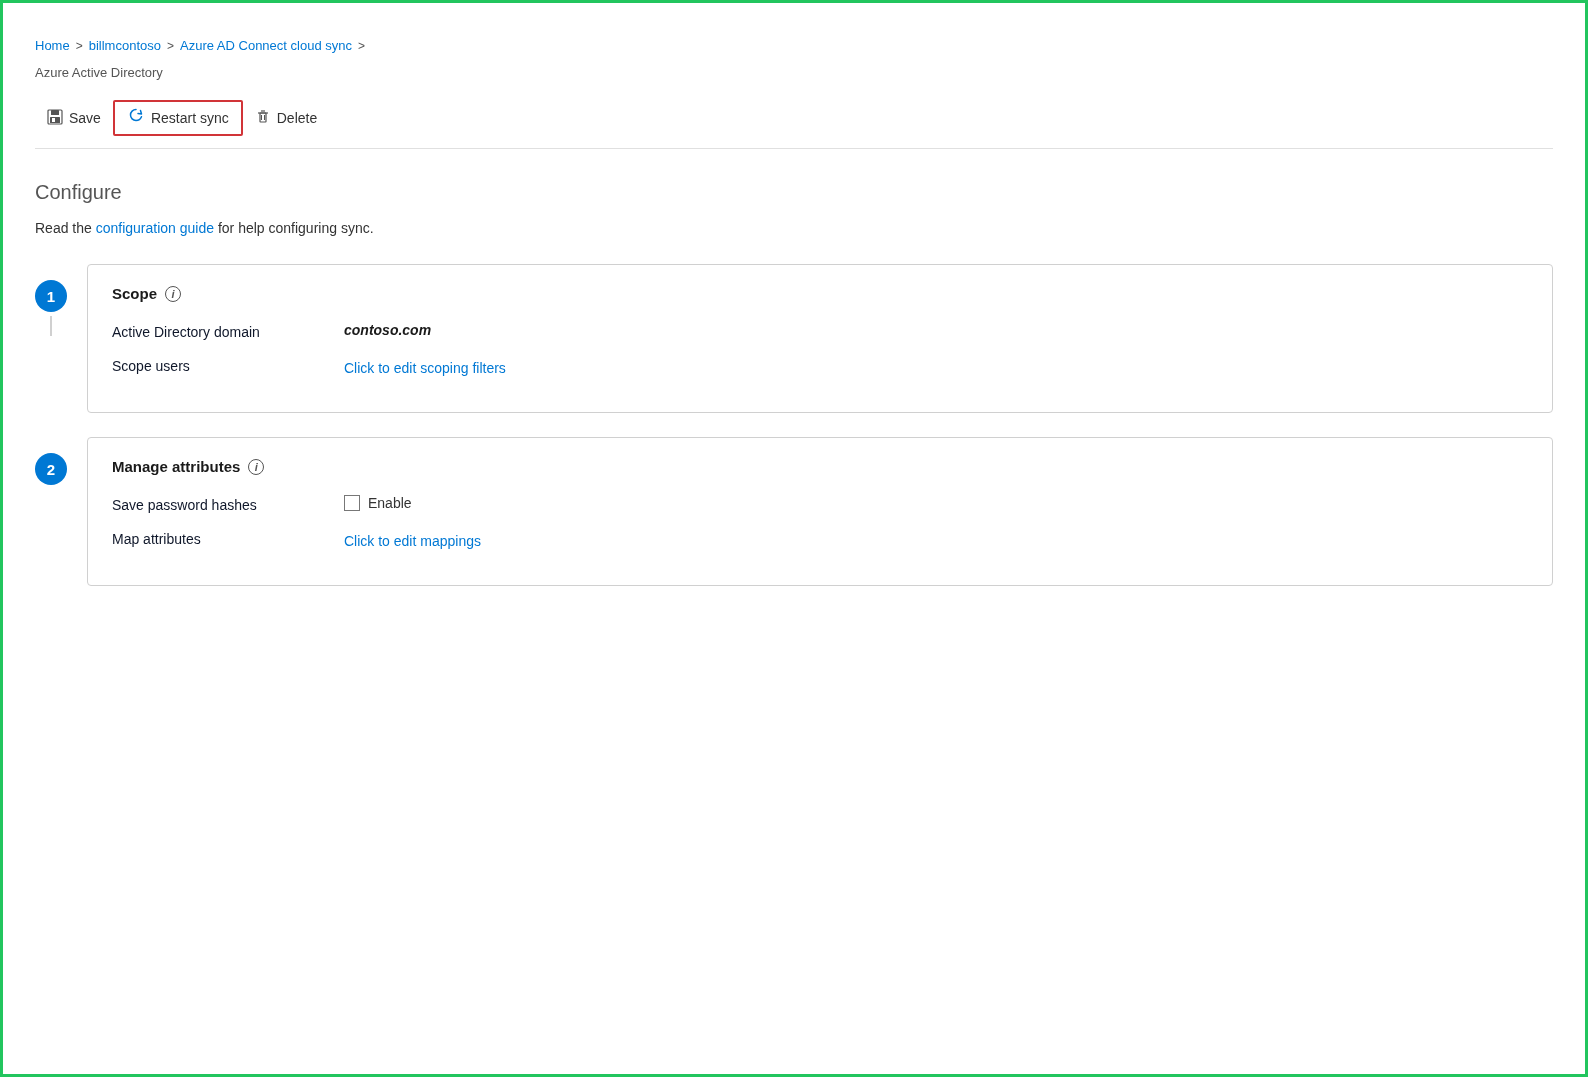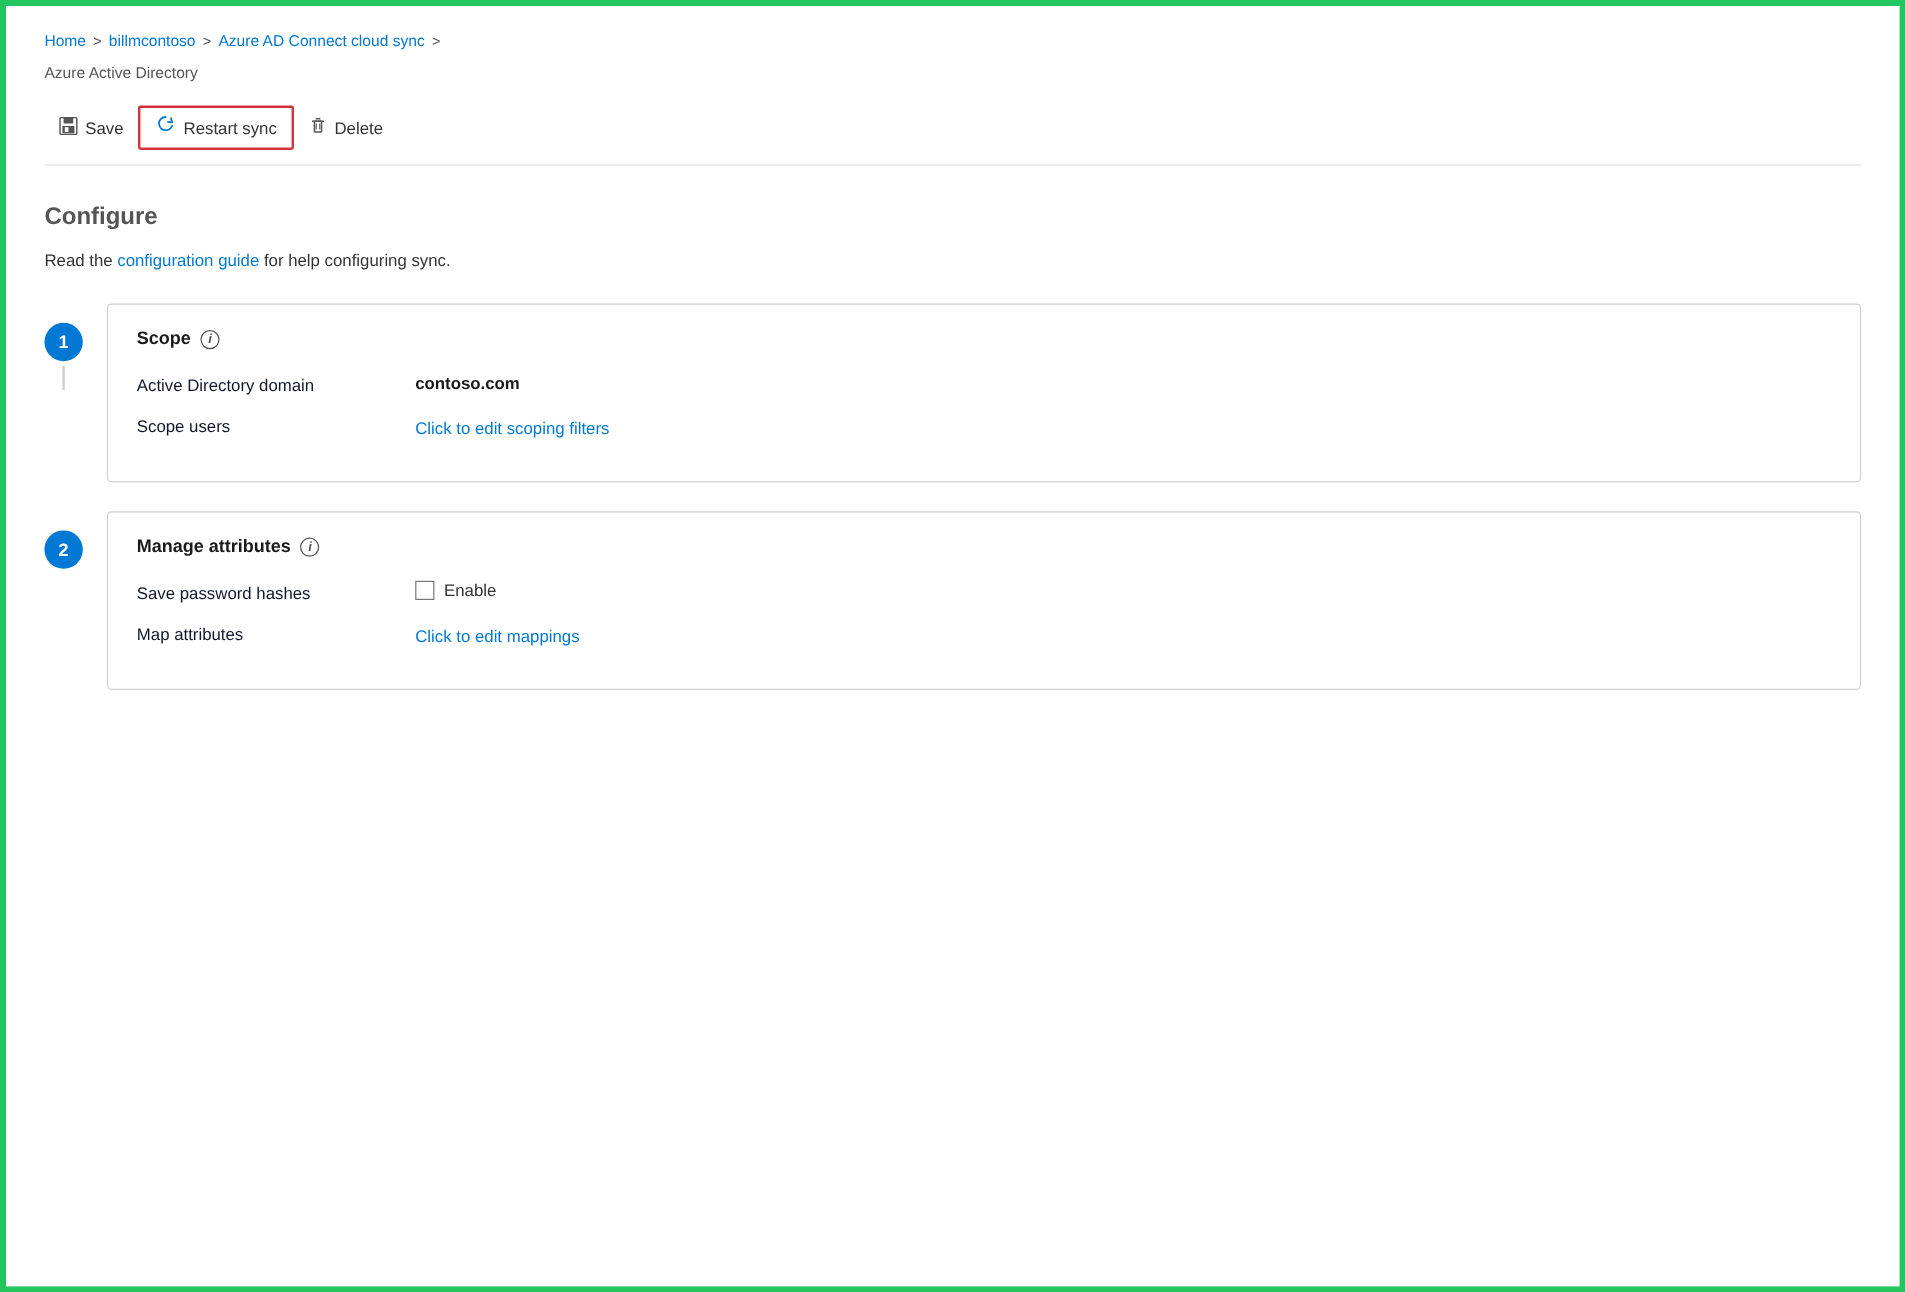--- a/index.html
+++ b/index.html
@@ -11,23 +11,23 @@
     body {
       font-family: 'Segoe UI', -apple-system, BlinkMacSystemFont, sans-serif;
       background: #fff;
       color: #333;
       font-size: 14px;
       width: 1588px;
       min-height: 1077px;
     }
 
     .page-wrapper {
-      border: 5px solid #22c55e;
+      border: 3px solid #22c55e;
       min-height: 1077px;
-      padding: 21px 32px;
+      padding: 35px 32px;
       background: #fff;
     }
 
     
     .breadcrumb {
       display: flex;
       align-items: center;
       gap: 6px;
       font-size: 13px;
       margin-bottom: 12px;
@@ -96,21 +96,21 @@
 
     .toolbar-btn-restart .btn-icon {
       color: #0078d4;
       font-size: 16px;
     }
 
     
     .configure-title {
       font-size: 20px;
       color: #555;
-      font-weight: 700;
+      font-weight: 400;
       margin-bottom: 16px;
     }
 
     .configure-description {
       font-size: 14px;
       color: #333;
       margin-bottom: 28px;
     }
 
     .configure-description a {
@@ -190,20 +190,21 @@
 
     .field-label {
       color: #0f172a;
       font-size: 14px;
       padding-top: 2px;
     }
 
     .field-value {
       color: #1a1a1a;
       font-size: 14px;
+      font-style: italic;
     }
 
     .field-value-bold {
       font-weight: 700;
     }
 
     .field-link {
       color: #0078d4;
       cursor: pointer;
       font-size: 14px;

